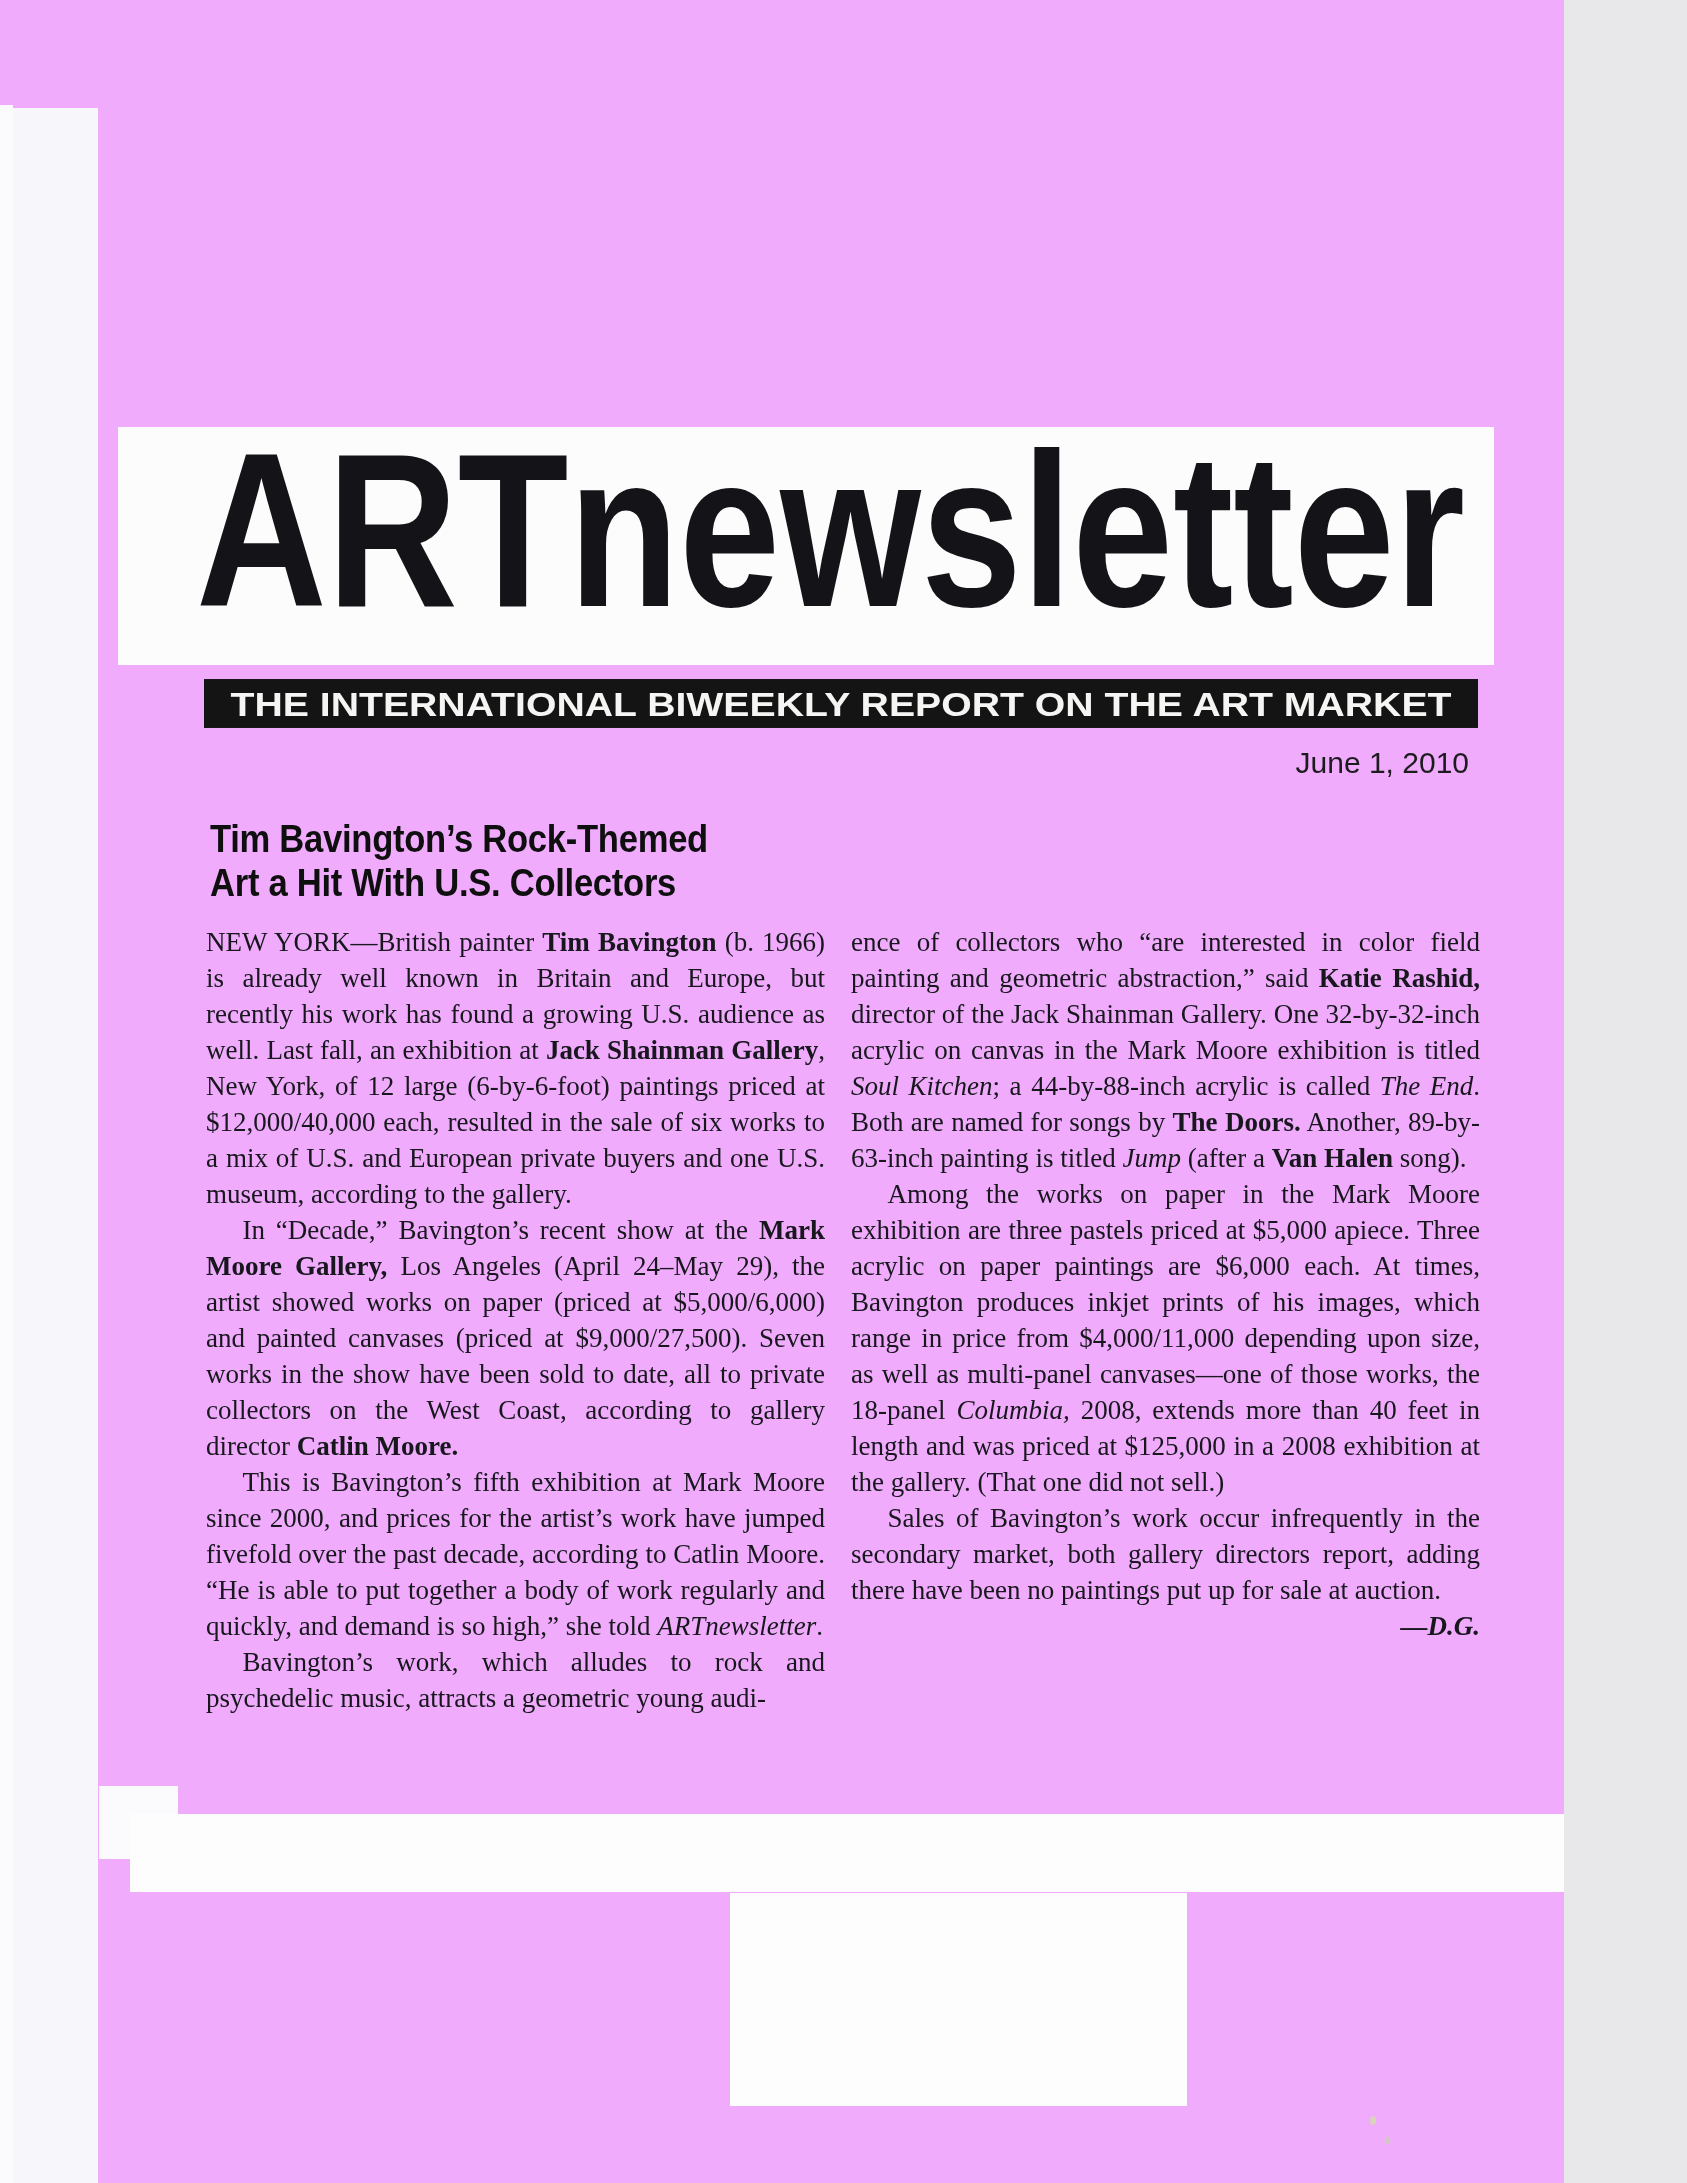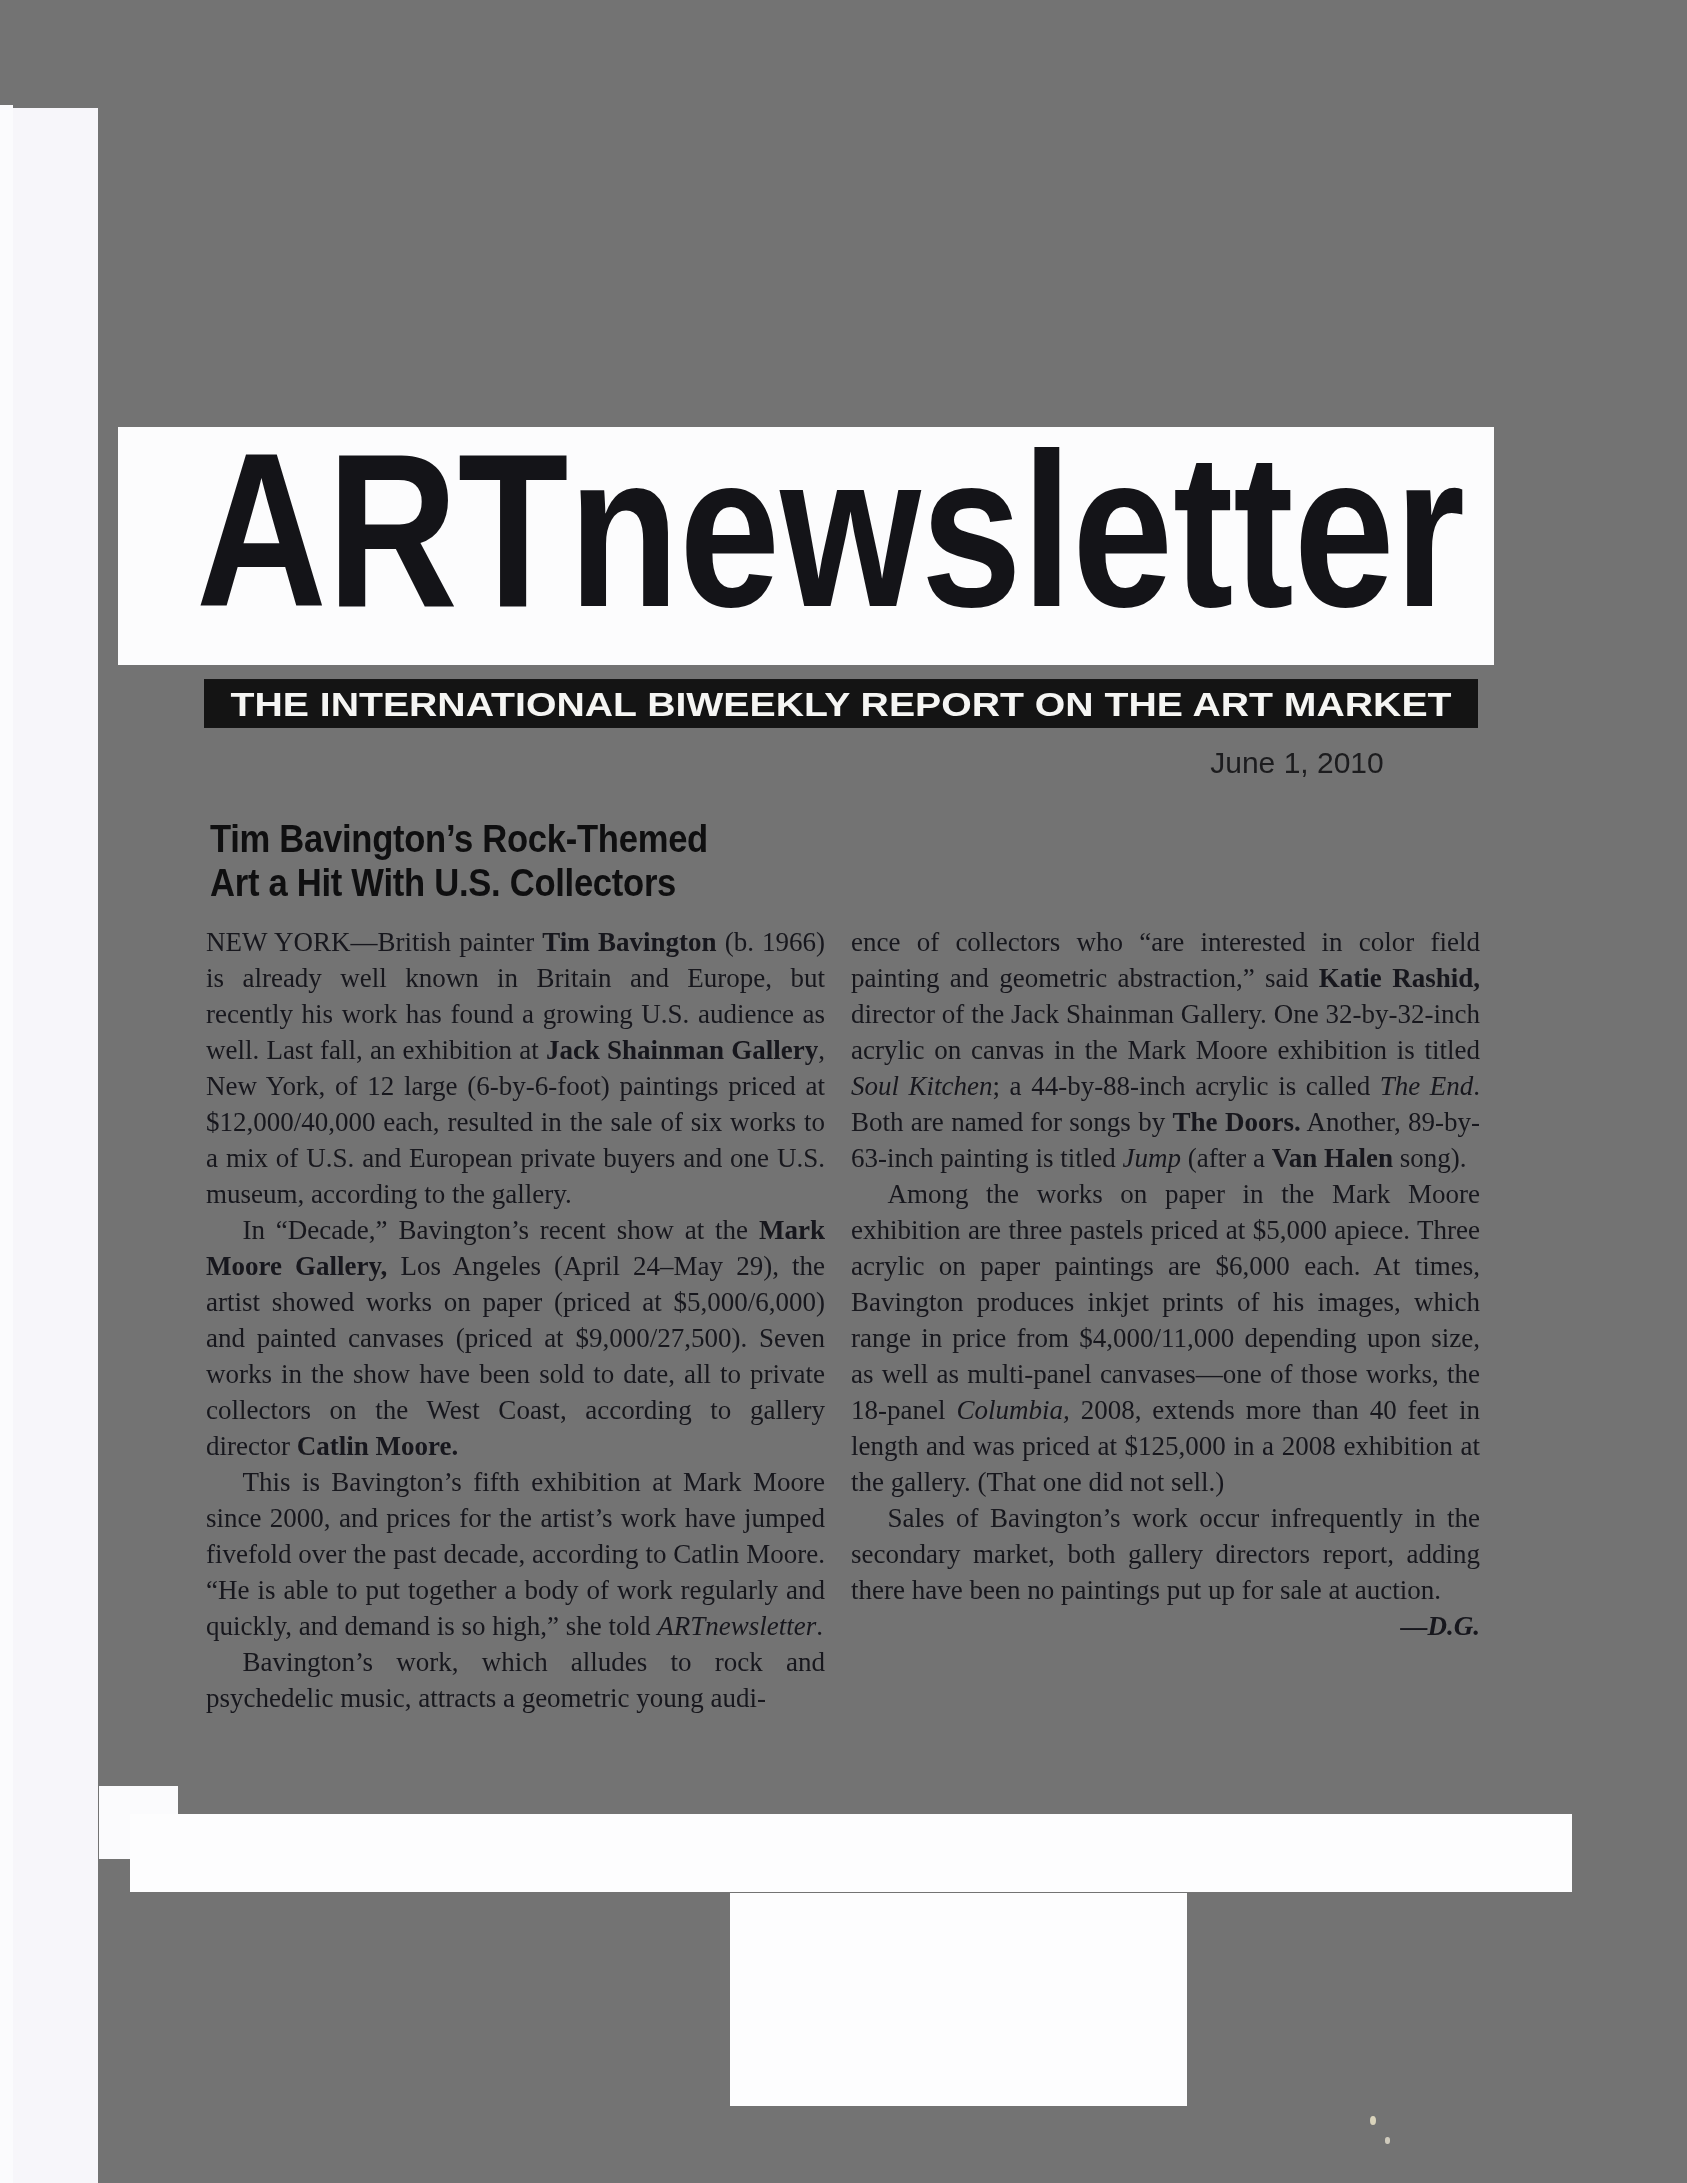--- a/index.html
+++ b/index.html
@@ -1,33 +1,33 @@
 <!DOCTYPE html>
 <html style="font-size:10.6px"><head>
 <meta charset="utf-8">
 <style>
   html,body{margin:0;padding:0;background:#e8e8ea;}
-  .page{position:relative;width:1687px;height:2183px;background:#737373;overflow:hidden;
+  .page{position:relative;width:1564px;height:2183px;background:#f0abfc;overflow:hidden;
         font-family:"Liberation Serif",serif;}
   .abs{position:absolute;}
   
   .strip-outer{left:0;top:105px;width:13.2px;height:2079px;background:#fbfbfd;}
   .strip-inner{left:13.2px;top:108px;width:85px;height:2075px;background:#f7f6fa;}
   .clip-masthead{left:118px;top:427px;width:1376px;height:238px;background:#fcfcfd;}
   .clip-band{left:130px;top:1814px;width:1442px;height:78px;background:#fdfdfe;}
   .clip-notch{left:99px;top:1786px;width:79px;height:73px;background:#fbfbfd;}
   .clip-rect{left:730px;top:1893px;width:457px;height:213px;background:#fdfdfe;}
   .speck1{left:1370px;top:2116px;width:6px;height:9.3px;background:#d9d3bb;border-radius:50%;}
   .speck2{left:1385px;top:2137px;width:4.6px;height:6.6px;background:#cfcabc;border-radius:50%;}
   
   .logo-wrap{left:196px;top:442px;width:1277px;height:180px;}
   .bar-wrap{left:204px;top:679px;width:1274px;height:49px;}
   .volume{left:205px;top:746px;width:595px;font-family:"Liberation Sans",sans-serif;
           font-size:30px;color:#1c1c1e;}
-  .issue-date{left:1125px;top:746px;width:344px;text-align:center;
+  .issue-date{left:1125px;top:746px;width:344px;text-align:right;
           font-family:"Liberation Sans",sans-serif;font-size:30px;color:#1c1c1e;}
   
   .headline{left:210px;top:805px;width:662px;font-family:"Liberation Sans",sans-serif;
             font-weight:bold;font-size:38px;line-height:44px;color:#0f0f10;letter-spacing:-0.3px;margin-top:12px;}
   .headline .hl{display:inline-block;transform:scaleX(.91);transform-origin:left;white-space:nowrap;}
   
   .col{top:924px;font-size:27px;line-height:36px;color:#17171d;text-align:justify;
        text-justify:inter-word;}
   .col-left{left:206px;width:619px;}
   .col-right{left:851px;width:629px;}

